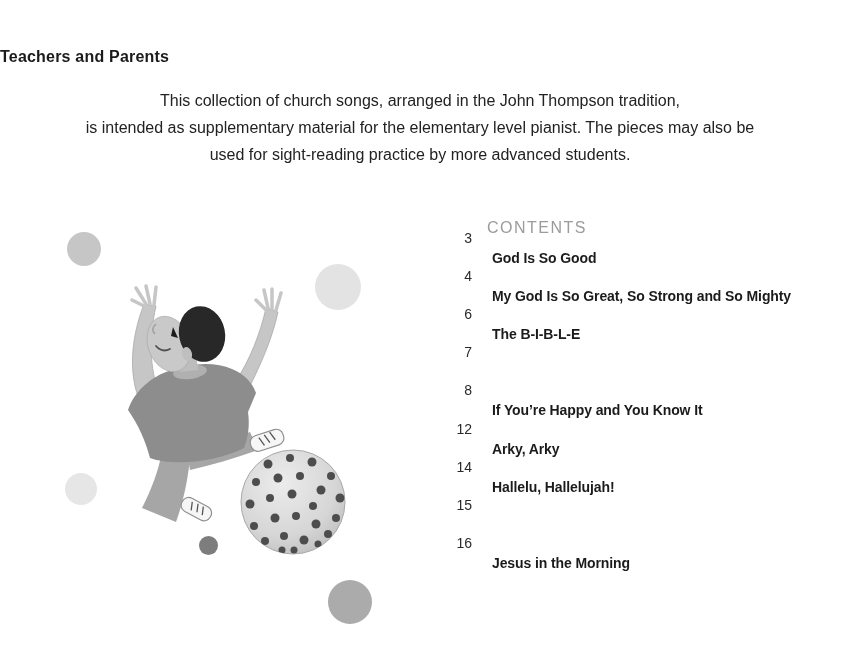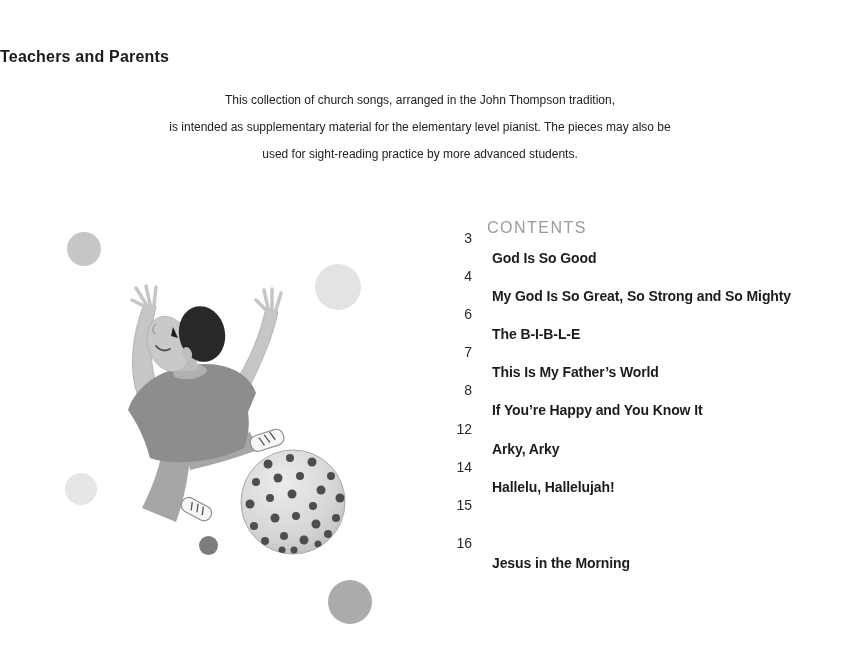--- a/index.html
+++ b/index.html
@@ -26,21 +26,21 @@
     line-height: 18px;
     letter-spacing: 0.2px;
   }
   .intro {
     position: absolute;
     left: 0; top: 87px;
     width: 840px;
     text-align: center;
   }
   .intro p {
-    font-size: 12px;
+    font-size: 16px;
     line-height: 27px;
     color: #222222;
   }
 
   
   .contents-heading {
     position: absolute;
     left: 487px; top: 188px;
     font-size: 16px;
     line-height: 24px;
@@ -113,21 +113,20 @@
   <li class="toc-row">
     <span class="toc-num">4</span>
     <span class="toc-title">My God Is So Great, So Strong and So Mighty</span>
   </li>
   <li class="toc-row">
     <span class="toc-num">6</span>
     <span class="toc-title">The B-I-B-L-E</span>
   </li>
   <li class="toc-row">
     <span class="toc-num">7</span>
-    <span class="toc-title">This Is My Father’s World</span>
   </li>
   <li class="toc-row">
     <span class="toc-num">8</span>
     <span class="toc-title">If You’re Happy and You Know It</span>
   </li>
   <li class="toc-row">
     <span class="toc-num">12</span>
     <span class="toc-title">Arky, Arky</span>
   </li>
   <li class="toc-row">

